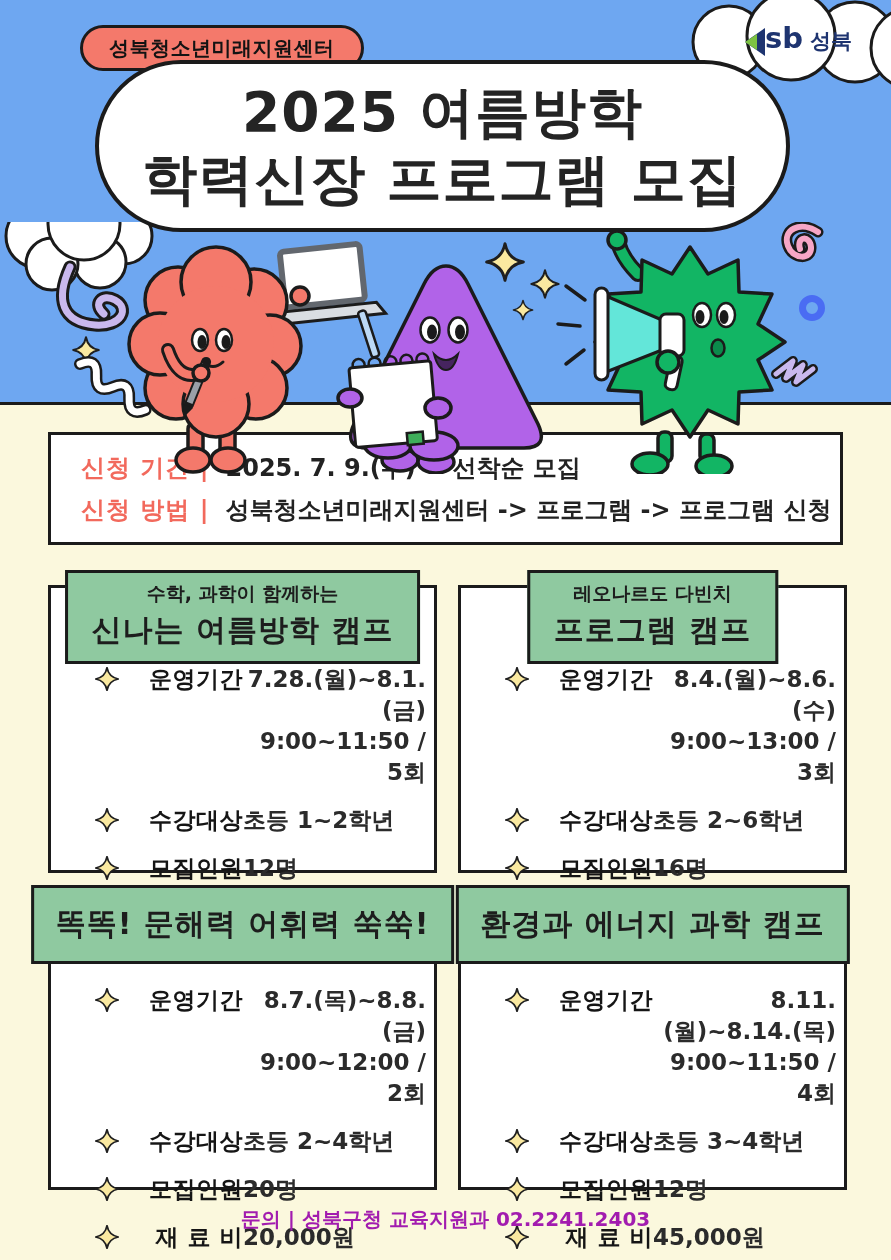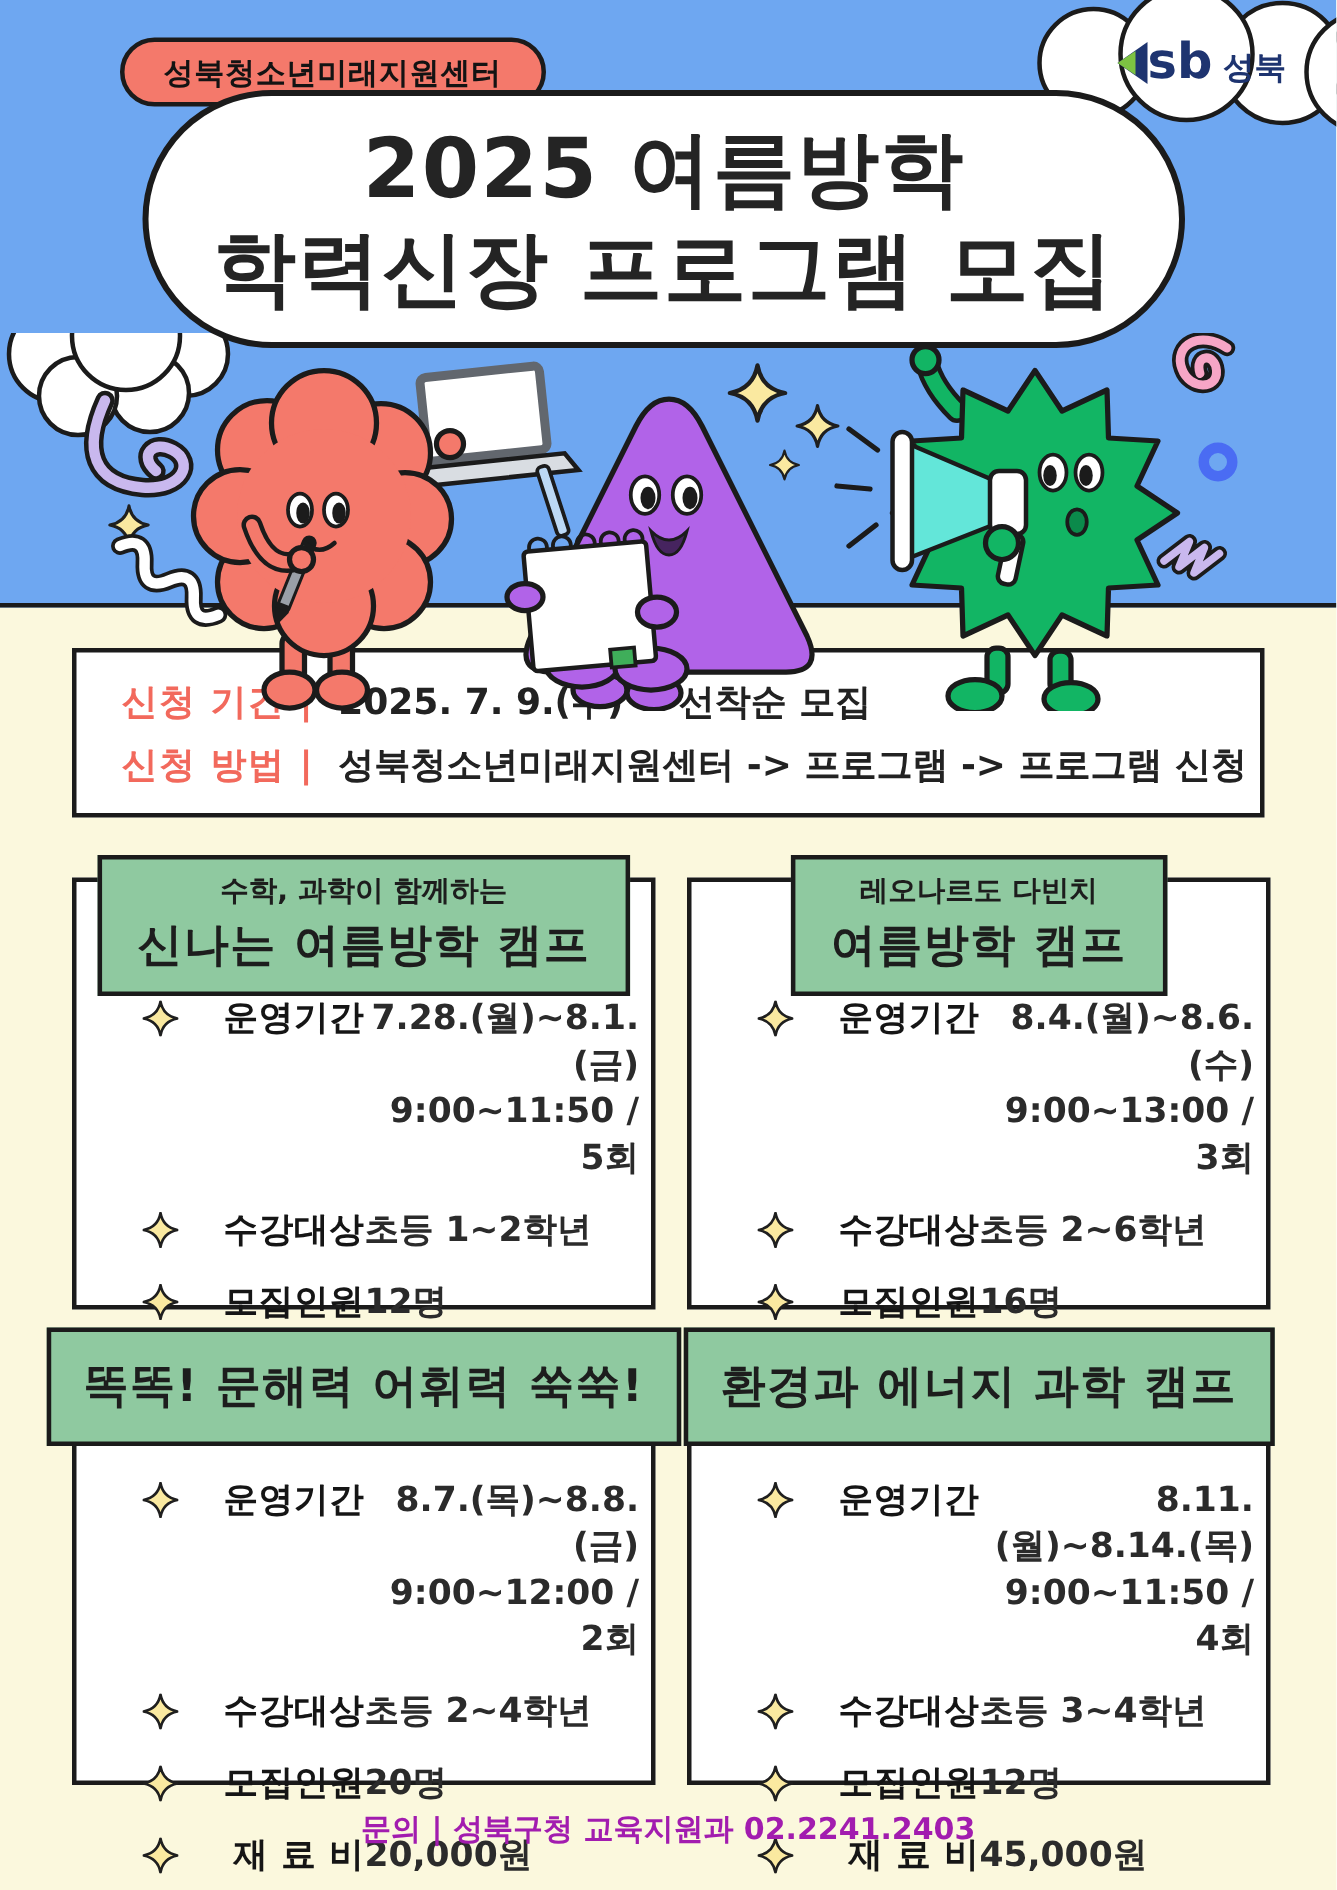--- a/index.html
+++ b/index.html
@@ -15,21 +15,21 @@
   .badge{
     position:absolute;left:80px;top:25px;height:46px;z-index:3;
     background:#F4796B;border:3px solid #1b1b1b;border-radius:26px;
     display:flex;align-items:center;padding:0 26px;box-sizing:border-box;
     font-size:20px;font-weight:700;letter-spacing:.5px;color:#131313;
   }
   
   .logo-cloud{position:absolute;left:687px;top:0;width:210px;height:86px;z-index:3;}
   .logo-cloud svg{position:absolute;left:0;top:0;overflow:visible;}
   .logo-text{position:absolute;left:78px;top:24px;display:flex;align-items:baseline;gap:7px;}
-  .logo-sb{font-size:33px;font-weight:800;color:#1E3470;line-height:1;}
+  .logo-sb{font-size:29px;font-weight:800;color:#1E3470;line-height:1;}
   .logo-region{font-size:21px;font-weight:700;color:#1E3470;}
   
   .title-box{
     position:absolute;left:95px;top:60px;width:695px;height:172px;z-index:3;box-sizing:border-box;
     background:#fff;border:4px solid #1b1b1b;border-radius:86px;
     display:flex;flex-direction:column;justify-content:center;align-items:center;gap:7px;
   }
   .title-line{font-size:55px;font-weight:800;color:#242424;letter-spacing:1px;line-height:1.08;}
   
   .chars{position:absolute;left:0;top:222px;width:891px;height:252px;z-index:2;pointer-events:none;}
@@ -284,21 +284,21 @@
           </svg>
         <span class="plabel">재 료 비</span>
         <span class="pvalue">40,000원</span>
       </div>
     </div>
   </div>
 
   <div class="card card2">
     <div class="card-header two">
       <div class="card-sub">레오나르도 다빈치</div>
-      <div class="card-title">여름방학 캠프</div>
+      <div class="card-title">프로그램 캠프</div>
     </div>
     <div class="card-body">
       <div class="prow">
         <svg width="24" height="24" viewBox="-17 -17 34 34">
             <use href="#spark" class="sparkle"></use>
           </svg>
         <span class="plabel">운영기간</span>
         <span class="pvalue"><span>8.4.(월)~8.6.(수)</span><br><span>9:00~13:00 / 3회</span></span>
       </div>
       <div class="prow">

